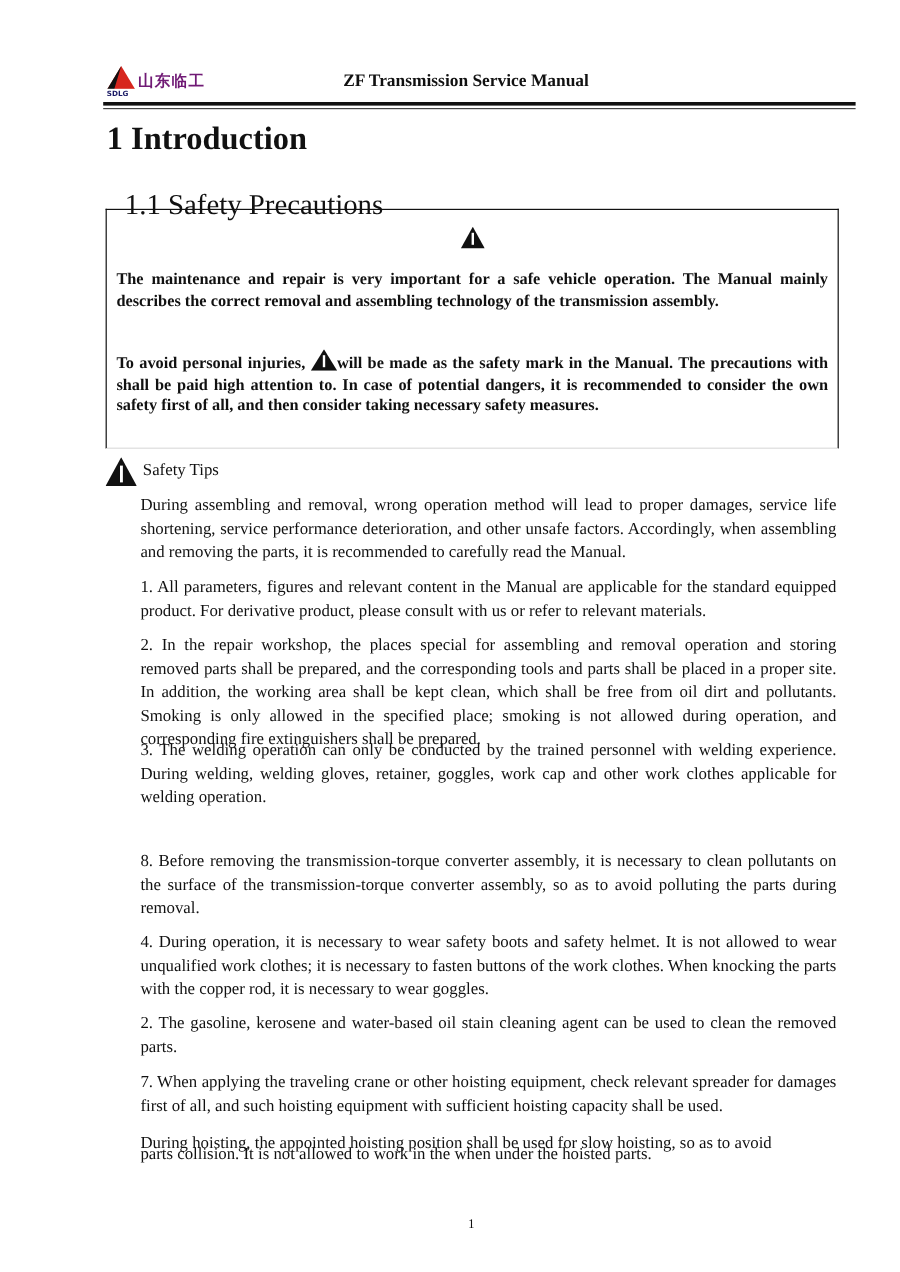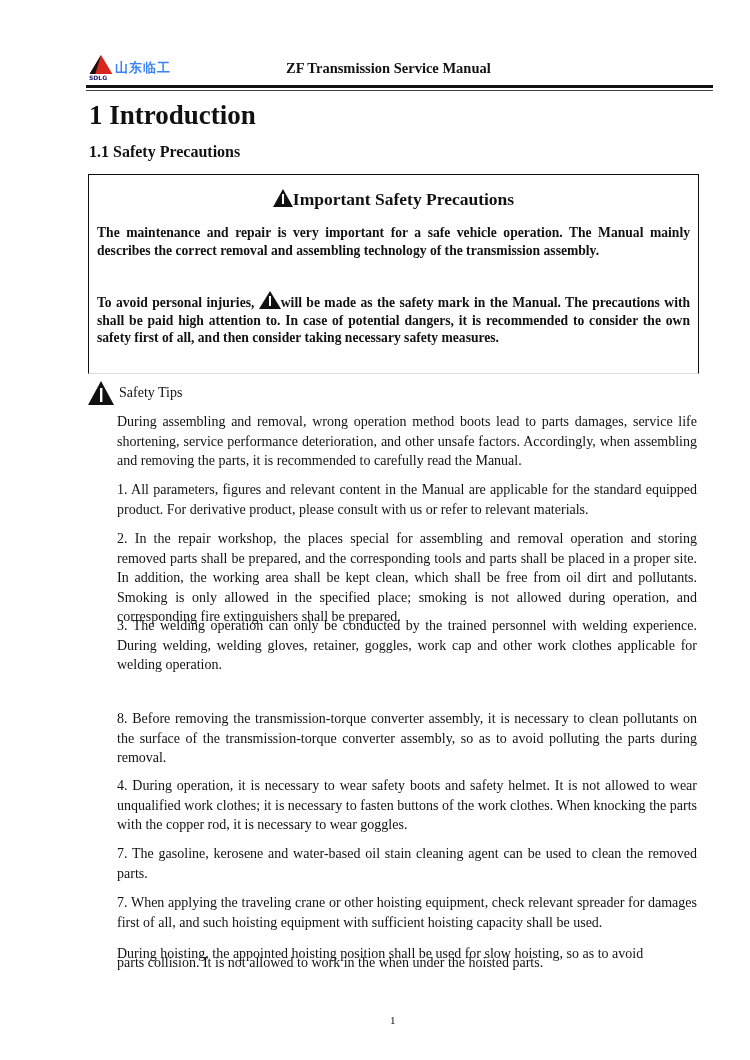--- a/index.html
+++ b/index.html
@@ -2,26 +2,26 @@
 <html><head>
 <meta charset="utf-8">
 <style>
   html, body { margin: 0; padding: 0; background: #fff; }
   body { width: 750px; height: 1060px; position: relative; overflow: hidden;
          font-family: "Liberation Serif", serif; color: #111; }
   .header { position: absolute; left: 88px; top: 52px; width: 620px; height: 32px; }
   .logo { position: absolute; left: 0; top: 2px; width: 100px; height: 26px; }
   .logo svg { position: absolute; left: 0; top: 0; }
   .logo-cn { position: absolute; left: 27px; top: 5px; font-family: "DejaVu Sans", sans-serif;
-             font-weight: bold; font-size: 13px; color: #3b82f6; letter-spacing: 1px; }
+             font-weight: bold; font-size: 13px; color: #701a75; letter-spacing: 1px; }
   .header-title { position: absolute; left: 198px; top: 8px; font-weight: bold; font-size: 14.5px; }
   .rule-thick { position: absolute; left: 86px; top: 85px; width: 627px; height: 3px; background: #111; }
   .rule-thin { position: absolute; left: 86px; top: 90px; width: 627px; height: 1px; background: #444; }
   h1 { position: absolute; left: 89px; top: 100px; margin: 0; font-size: 27px; font-weight: bold; }
-  h2 { position: absolute; left: 89px; top: 143px; margin: 0; font-size: 16px; font-weight: bold; }
+  h2 { position: absolute; left: 89px; top: 143px; margin: 15px; font-size: 24px; font-weight: normal; }
   .box { position: absolute; left: 88px; top: 174px; width: 609px; height: 198px;
          border: 1.5px solid #111; border-bottom: 1px solid #ddd; }
   .box-title { position: absolute; left: 0; right: 0; top: 14px; text-align: center;
                font-size: 17.5px; font-weight: bold; }
   .tri { display: inline-block; vertical-align: -2px; }
   .box p { position: absolute; left: 8px; right: 8px; margin: 0; font-weight: bold;
            font-size: 13.6px; line-height: 17.5px; text-align: justify; font-family: Liberation Serif, serif; }
   .p1 { top: 49px; }
   .p2 { top: 116px; }
   .tips { position: absolute; left: 88px; top: 381px; height: 24px; }
@@ -49,41 +49,41 @@
 <div class="rule-thin"></div>
 
 <h1>1 Introduction</h1>
 <h2>1.1 Safety Precautions</h2>
 
 <div class="box">
   <div class="box-title">
     <svg class="tri" width="20" height="18" viewBox="0 0 20 18">
       <polygon points="10,0 20,18 0,18" fill="#111"></polygon>
       <rect x="9" y="5" width="2" height="10" fill="#fff"></rect>
-    </svg><span>Important Safety Precautions</span>
+    </svg>
   </div>
   <p class="p1">The maintenance and repair is very important for a safe vehicle operation. The Manual mainly describes the correct removal and assembling technology of the transmission assembly.</p>
   <p class="p2"><span>To avoid personal injuries, </span><svg class="tri" width="22" height="18" viewBox="0 0 22 18">
         <polygon points="11,0 22,18 0,18" fill="#111"></polygon>
         <rect x="10" y="5" width="2" height="10" fill="#fff"></rect>
       </svg><span>will be made as the safety mark in the Manual. The precautions with shall be paid high attention to. In case of potential dangers, it is recommended to consider the own safety first of all, and then consider taking necessary safety measures.</span></p>
 </div>
 
 <div class="tips">
   <svg width="26" height="24" viewBox="0 0 26 24">
     <polygon points="13,0 26,24 0,24" fill="#111"></polygon>
     <rect x="12" y="7" width="2.4" height="14" fill="#fff"></rect>
   </svg>
   <span class="tips-label">Safety Tips</span>
 </div>
 
-<p class="body-text" style="top:412px">During assembling and removal, wrong operation method boots lead to parts damages, service life shortening, service performance deterioration, and other unsafe factors. Accordingly, when assembling and removing the parts, it is recommended to carefully read the Manual.</p>
+<p class="body-text" style="top:412px">During assembling and removal, wrong operation method will lead to proper damages, service life shortening, service performance deterioration, and other unsafe factors. Accordingly, when assembling and removing the parts, it is recommended to carefully read the Manual.</p>
 <p class="body-text" style="top:480px">1. All parameters, figures and relevant content in the Manual are applicable for the standard equipped product. For derivative product, please consult with us or refer to relevant materials.</p>
 <p class="body-text" style="top:529px">2. In the repair workshop, the places special for assembling and removal operation and storing removed parts shall be prepared, and the corresponding tools and parts shall be placed in a proper site. In addition, the working area shall be kept clean, which shall be free from oil dirt and pollutants. Smoking is only allowed in the specified place; smoking is not allowed during operation, and corresponding fire extinguishers shall be prepared.</p>
 <p class="body-text" style="top:616px">3. The welding operation can only be conducted by the trained personnel with welding experience. During welding, welding gloves, retainer, goggles, work cap and other work clothes applicable for welding operation.</p>
 <p class="body-text" style="top:709px">8. Before removing the transmission-torque converter assembly, it is necessary to clean pollutants on the surface of the transmission-torque converter assembly, so as to avoid polluting the parts during removal.</p>
 <p class="body-text" style="top:776px">4. During operation, it is necessary to wear safety boots and safety helmet. It is not allowed to wear unqualified work clothes; it is necessary to fasten buttons of the work clothes. When knocking the parts with the copper rod, it is necessary to wear goggles.</p>
-<p class="body-text" style="top:844px">7. The gasoline, kerosene and water-based oil stain cleaning agent can be used to clean the removed parts.</p>
+<p class="body-text" style="top:844px">2. The gasoline, kerosene and water-based oil stain cleaning agent can be used to clean the removed parts.</p>
 <p class="body-text" style="top:893px">7. When applying the traveling crane or other hoisting equipment, check relevant spreader for damages first of all, and such hoisting equipment with sufficient hoisting capacity shall be used.</p>
 <p class="body-text" style="top:944px; white-space:nowrap">During hoisting, the appointed hoisting position shall be used for slow hoisting, so as to avoid</p>
 <p class="body-text" style="top:953px; white-space:nowrap">parts collision. It is not allowed to work in the when under the hoisted parts.</p>
 
 <span class="page-num">1</span>
 
 </body></html>

